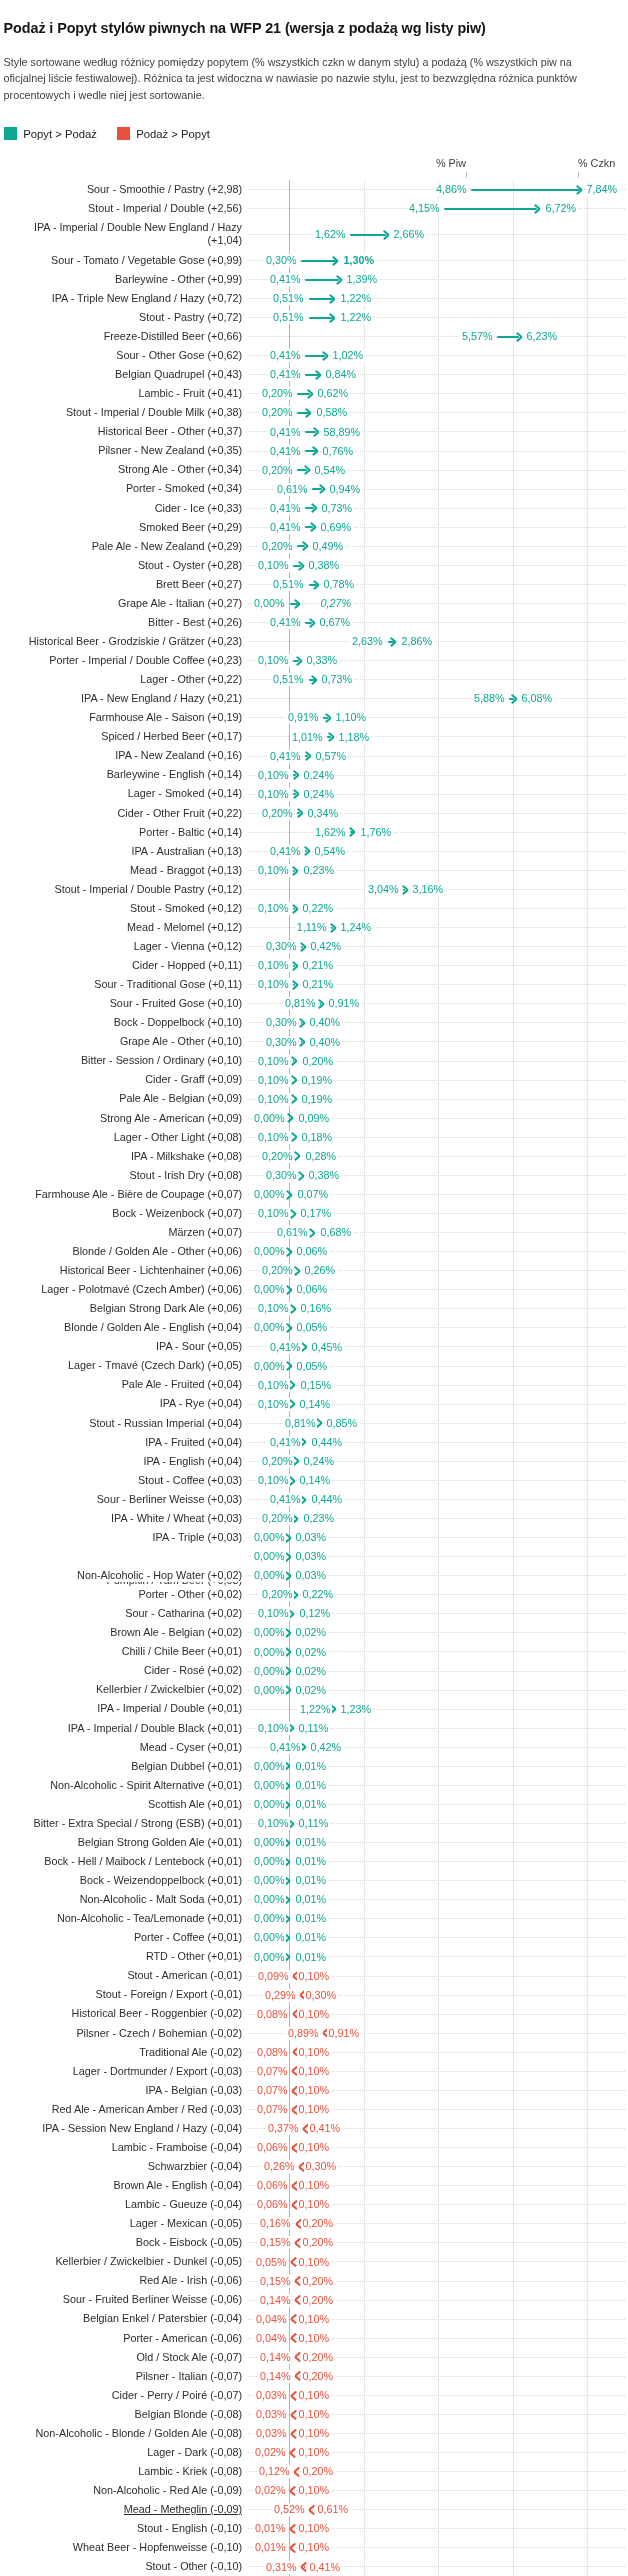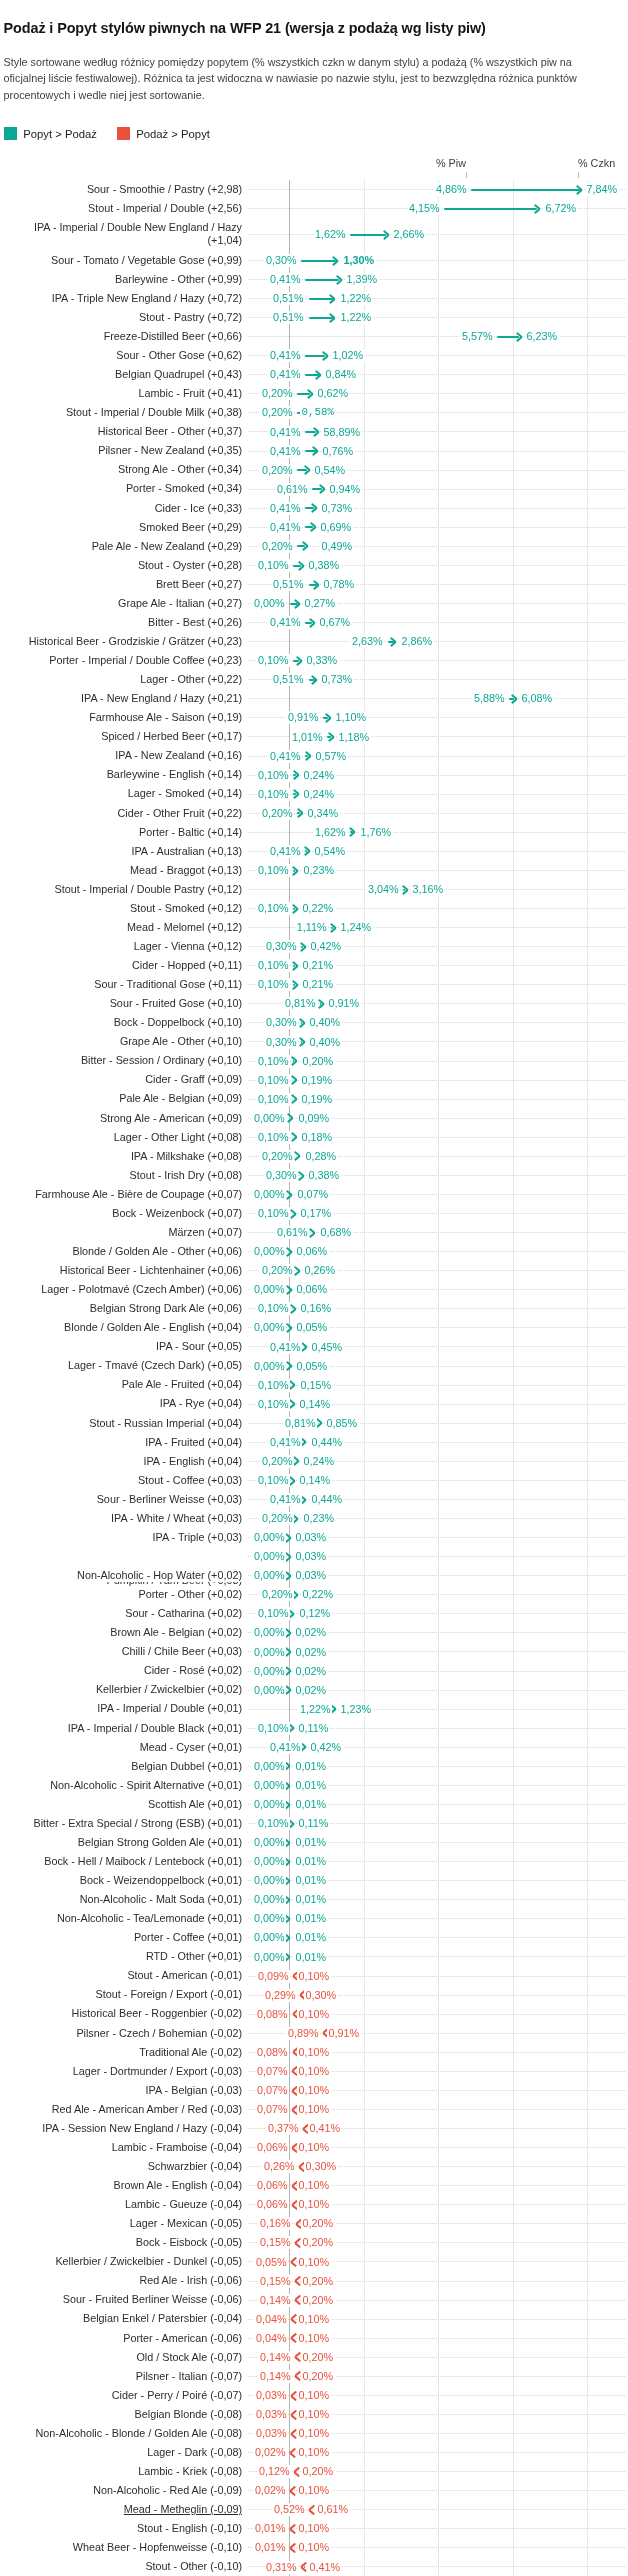--- a/index.html
+++ b/index.html
@@ -144,21 +144,21 @@
       <div class="chev" style="top: 393px; background: rgb(12, 168, 147); left: 306px; transform-origin: 100% 50%; transform: rotate(40deg);"></div>
       <div class="chev" style="top: 393px; background: rgb(12, 168, 147); left: 306px; transform-origin: 100% 50%; transform: rotate(-40deg);"></div>
       <div class="val" style="top: 387px; right: 335px; color: rgb(12, 168, 147);">0,20%</div>
       <div class="val" style="top: 387px; left: 316px; color: rgb(12, 168, 147);">0,62%</div>
       <div class="rlabel" style="top: 406px;">Stout - Imperial / Double Milk (+0,38)</div>
       <div class="leader" style="top: 412px;"></div>
       <div class="aline" style="top: 412px; background: rgb(12, 168, 147); left: 297px; width: 11.6px;"></div>
       <div class="chev" style="top: 412px; background: rgb(12, 168, 147); left: 304px; transform-origin: 100% 50%; transform: rotate(40deg);"></div>
       <div class="chev" style="top: 412px; background: rgb(12, 168, 147); left: 304px; transform-origin: 100% 50%; transform: rotate(-40deg);"></div>
       <div class="val" style="top: 406px; right: 335px; color: rgb(12, 168, 147);">0,20%</div>
-      <div class="val" style="top: 406px; left: 300px; color: rgb(12, 168, 147); font-family: Liberation Mono, monospace;">0,58%</div>
+      <div class="val" style="top: 406px; left: 315px; color: rgb(12, 168, 147);">0,58%</div>
       <div class="rlabel" style="top: 425px;">Historical Beer - Other (+0,37)</div>
       <div class="leader" style="top: 431px;"></div>
       <div class="aline" style="top: 431px; background: rgb(12, 168, 147); left: 305px; width: 11px;"></div>
       <div class="chev" style="top: 431px; background: rgb(12, 168, 147); left: 312px; transform-origin: 100% 50%; transform: rotate(40deg);"></div>
       <div class="chev" style="top: 431px; background: rgb(12, 168, 147); left: 312px; transform-origin: 100% 50%; transform: rotate(-40deg);"></div>
       <div class="val" style="top: 426px; right: 327px; color: rgb(12, 168, 147);">0,41%</div>
       <div class="val" style="top: 426px; left: 322px; color: rgb(12, 168, 147);">58,89%</div>
       <div class="rlabel" style="top: 444px;">Pilsner - New Zealand (+0,35)</div>
       <div class="leader" style="top: 451px;"></div>
       <div class="aline" style="top: 450px; background: rgb(12, 168, 147); left: 305px; width: 10.5px;"></div>
@@ -193,42 +193,42 @@
       <div class="chev" style="top: 526px; background: rgb(12, 168, 147); left: 309px; transform-origin: 100% 50%; transform: rotate(40deg);"></div>
       <div class="chev" style="top: 526px; background: rgb(12, 168, 147); left: 309px; transform-origin: 100% 50%; transform: rotate(-40deg);"></div>
       <div class="val" style="top: 521px; right: 327px; color: rgb(12, 168, 147);">0,41%</div>
       <div class="val" style="top: 521px; left: 319px; color: rgb(12, 168, 147);">0,69%</div>
       <div class="rlabel" style="top: 540px;">Pale Ale - New Zealand (+0,29)</div>
       <div class="leader" style="top: 546px;"></div>
       <div class="aline" style="top: 545px; background: rgb(12, 168, 147); left: 297px; width: 8.2px;"></div>
       <div class="chev" style="top: 545px; background: rgb(12, 168, 147); left: 301px; transform-origin: 100% 50%; transform: rotate(40deg);"></div>
       <div class="chev" style="top: 545px; background: rgb(12, 168, 147); left: 301px; transform-origin: 100% 50%; transform: rotate(-40deg);"></div>
       <div class="val" style="top: 540px; right: 335px; color: rgb(12, 168, 147);">0,20%</div>
-      <div class="val" style="top: 540px; left: 311px; color: rgb(12, 168, 147); margin-left: 9px;">0,49%</div>
+      <div class="val" style="top: 540px; left: 311px; color: rgb(12, 168, 147);">0,49%</div>
       <div class="rlabel" style="top: 559px;">Stout - Oyster (+0,28)</div>
       <div class="leader" style="top: 565px;"></div>
       <div class="aline" style="top: 565px; background: rgb(12, 168, 147); left: 293px; width: 7.9px;"></div>
       <div class="chev" style="top: 565px; background: rgb(12, 168, 147); left: 297px; transform-origin: 100% 50%; transform: rotate(40deg);"></div>
       <div class="chev" style="top: 565px; background: rgb(12, 168, 147); left: 297px; transform-origin: 100% 50%; transform: rotate(-40deg);"></div>
       <div class="val" style="top: 559px; right: 339px; color: rgb(12, 168, 147);">0,10%</div>
       <div class="val" style="top: 559px; left: 307px; color: rgb(12, 168, 147);">0,38%</div>
       <div class="rlabel" style="top: 578px;">Brett Beer (+0,27)</div>
       <div class="leader" style="top: 584px;"></div>
       <div class="aline" style="top: 584px; background: rgb(12, 168, 147); left: 309px; width: 7.5px;"></div>
       <div class="chev" style="top: 584px; background: rgb(12, 168, 147); left: 312px; transform-origin: 100% 50%; transform: rotate(40deg);"></div>
       <div class="chev" style="top: 584px; background: rgb(12, 168, 147); left: 312px; transform-origin: 100% 50%; transform: rotate(-40deg);"></div>
       <div class="val" style="top: 578px; right: 324px; color: rgb(12, 168, 147);">0,51%</div>
       <div class="val" style="top: 578px; left: 322px; color: rgb(12, 168, 147);">0,78%</div>
       <div class="rlabel" style="top: 597px;">Grape Ale - Italian (+0,27)</div>
       <div class="leader" style="top: 603px;"></div>
       <div class="aline" style="top: 603px; background: rgb(12, 168, 147); left: 290px; width: 7.5px;"></div>
       <div class="chev" style="top: 603px; background: rgb(12, 168, 147); left: 293px; transform-origin: 100% 50%; transform: rotate(40deg);"></div>
       <div class="chev" style="top: 603px; background: rgb(12, 168, 147); left: 293px; transform-origin: 100% 50%; transform: rotate(-40deg);"></div>
       <div class="val" style="top: 597px; right: 343px; color: rgb(12, 168, 147);">0,00%</div>
-      <div class="val" style="top: 597px; left: 303px; color: rgb(12, 168, 147);">0,27%</div>
+      <div class="val" style="top: 597px; left: 319px; color: rgb(12, 168, 147); font-style: italic;">0,27%</div>
       <div class="rlabel" style="top: 616px;">Bitter - Best (+0,26)</div>
       <div class="leader" style="top: 622px;"></div>
       <div class="aline" style="top: 622px; background: rgb(12, 168, 147); left: 305px; width: 7.1px;"></div>
       <div class="chev" style="top: 622px; background: rgb(12, 168, 147); left: 308px; transform-origin: 100% 50%; transform: rotate(40deg);"></div>
       <div class="chev" style="top: 622px; background: rgb(12, 168, 147); left: 308px; transform-origin: 100% 50%; transform: rotate(-40deg);"></div>
       <div class="val" style="top: 616px; right: 327px; color: rgb(12, 168, 147);">0,41%</div>
       <div class="val" style="top: 616px; left: 318px; color: rgb(12, 168, 147);">0,67%</div>
       <div class="rlabel" style="top: 635px;">Historical Beer - Grodziskie / Grätzer (+0,23)</div>
       <div class="leader" style="top: 641px;"></div>
       <div class="aline" style="top: 641px; background: rgb(12, 168, 147); left: 388px; width: 6px;"></div>
@@ -563,21 +563,21 @@
       <div class="chev" style="top: 1613px; background: rgb(12, 168, 147); left: 287px; transform-origin: 100% 50%; transform: rotate(40deg);"></div>
       <div class="chev" style="top: 1613px; background: rgb(12, 168, 147); left: 287px; transform-origin: 100% 50%; transform: rotate(-40deg);"></div>
       <div class="val" style="top: 1607px; right: 339px; color: rgb(12, 168, 147);">0,10%</div>
       <div class="val" style="top: 1607px; left: 298px; color: rgb(12, 168, 147);">0,12%</div>
       <div class="rlabel" style="top: 1626px;">Brown Ale - Belgian (+0,02)</div>
       <div class="leader" style="top: 1632px;"></div>
       <div class="chev" style="top: 1632px; background: rgb(12, 168, 147); left: 284px; transform-origin: 100% 50%; transform: rotate(40deg);"></div>
       <div class="chev" style="top: 1632px; background: rgb(12, 168, 147); left: 284px; transform-origin: 100% 50%; transform: rotate(-40deg);"></div>
       <div class="val" style="top: 1626px; right: 343px; color: rgb(12, 168, 147);">0,00%</div>
       <div class="val" style="top: 1626px; left: 294px; color: rgb(12, 168, 147);">0,02%</div>
-      <div class="rlabel" style="top: 1645px;">Chilli / Chile Beer (+0,03)</div>
+      <div class="rlabel" style="top: 1645px;">Chilli / Chile Beer (+0,01)</div>
       <div class="leader" style="top: 1651px;"></div>
       <div class="chev" style="top: 1651px; background: rgb(12, 168, 147); left: 284px; transform-origin: 100% 50%; transform: rotate(40deg);"></div>
       <div class="chev" style="top: 1651px; background: rgb(12, 168, 147); left: 284px; transform-origin: 100% 50%; transform: rotate(-40deg);"></div>
       <div class="val" style="top: 1646px; right: 343px; color: rgb(12, 168, 147);">0,00%</div>
       <div class="val" style="top: 1646px; left: 294px; color: rgb(12, 168, 147);">0,02%</div>
       <div class="rlabel" style="top: 1664px;">Cider - Rosé (+0,02)</div>
       <div class="leader" style="top: 1671px;"></div>
       <div class="chev" style="top: 1670px; background: rgb(12, 168, 147); left: 284px; transform-origin: 100% 50%; transform: rotate(40deg);"></div>
       <div class="chev" style="top: 1670px; background: rgb(12, 168, 147); left: 284px; transform-origin: 100% 50%; transform: rotate(-40deg);"></div>
       <div class="val" style="top: 1665px; right: 343px; color: rgb(12, 168, 147);">0,00%</div>

